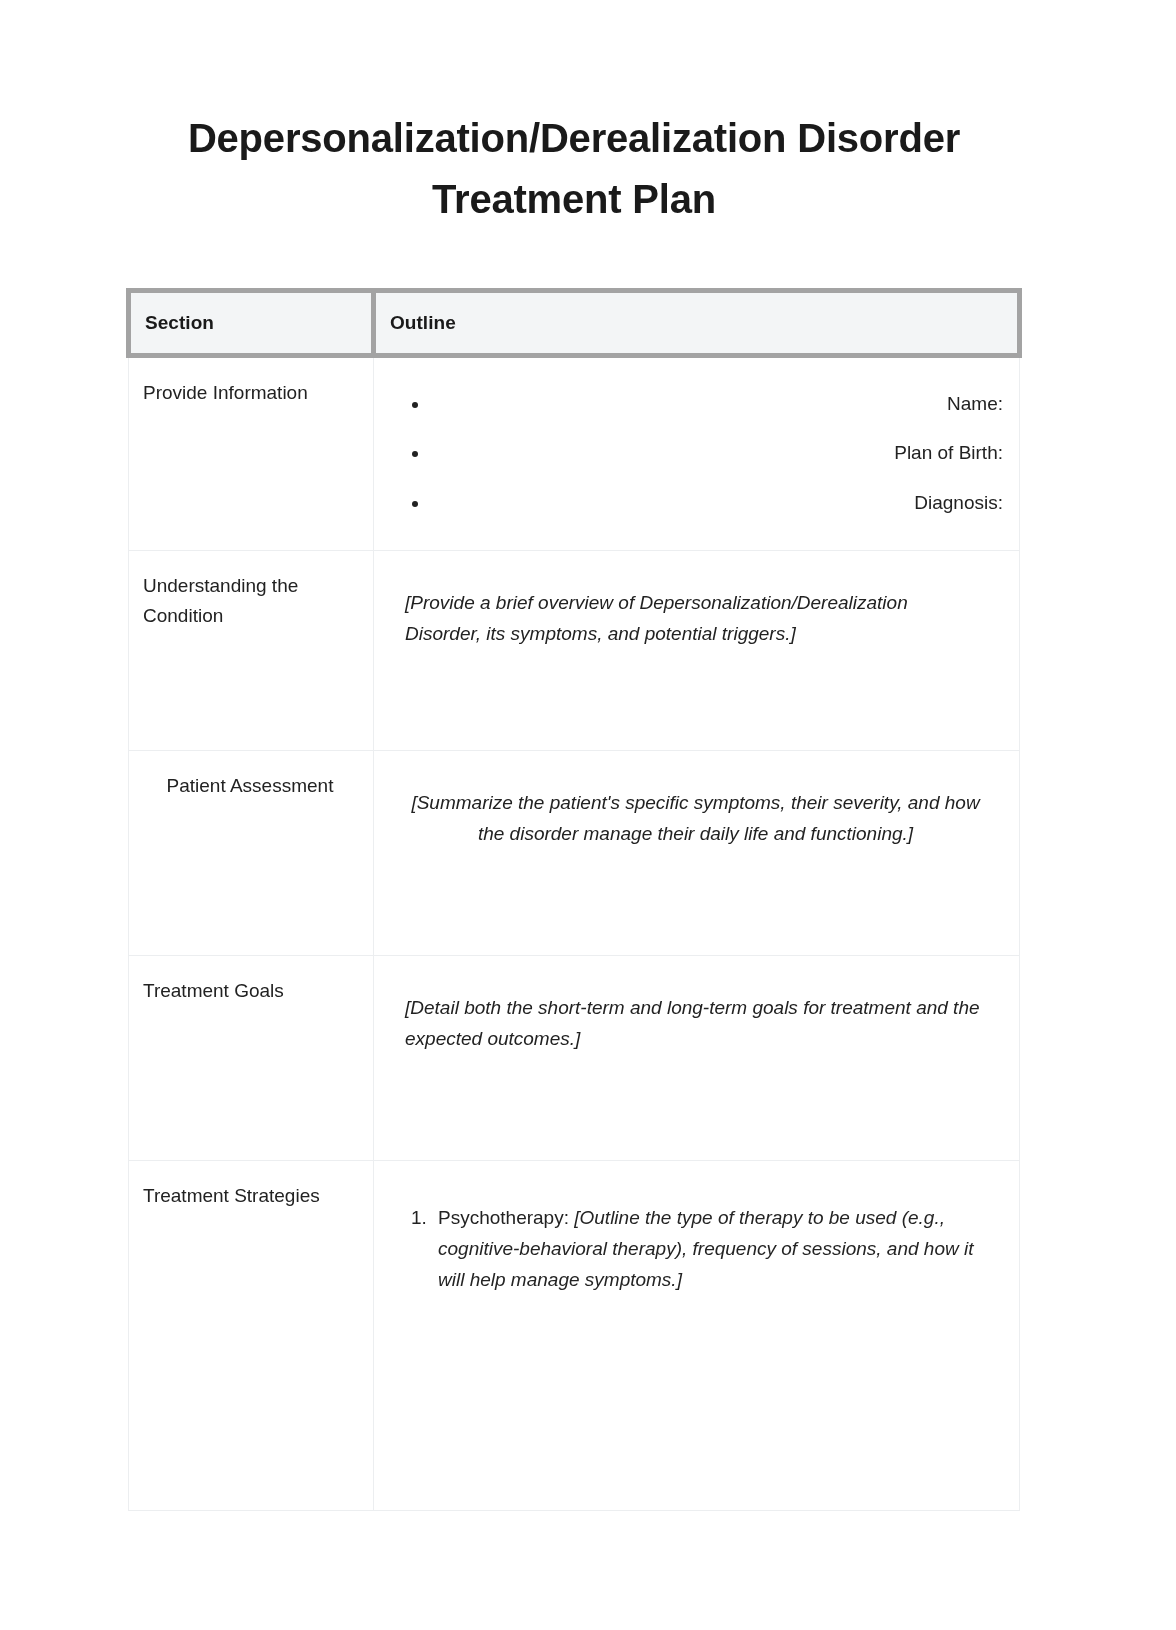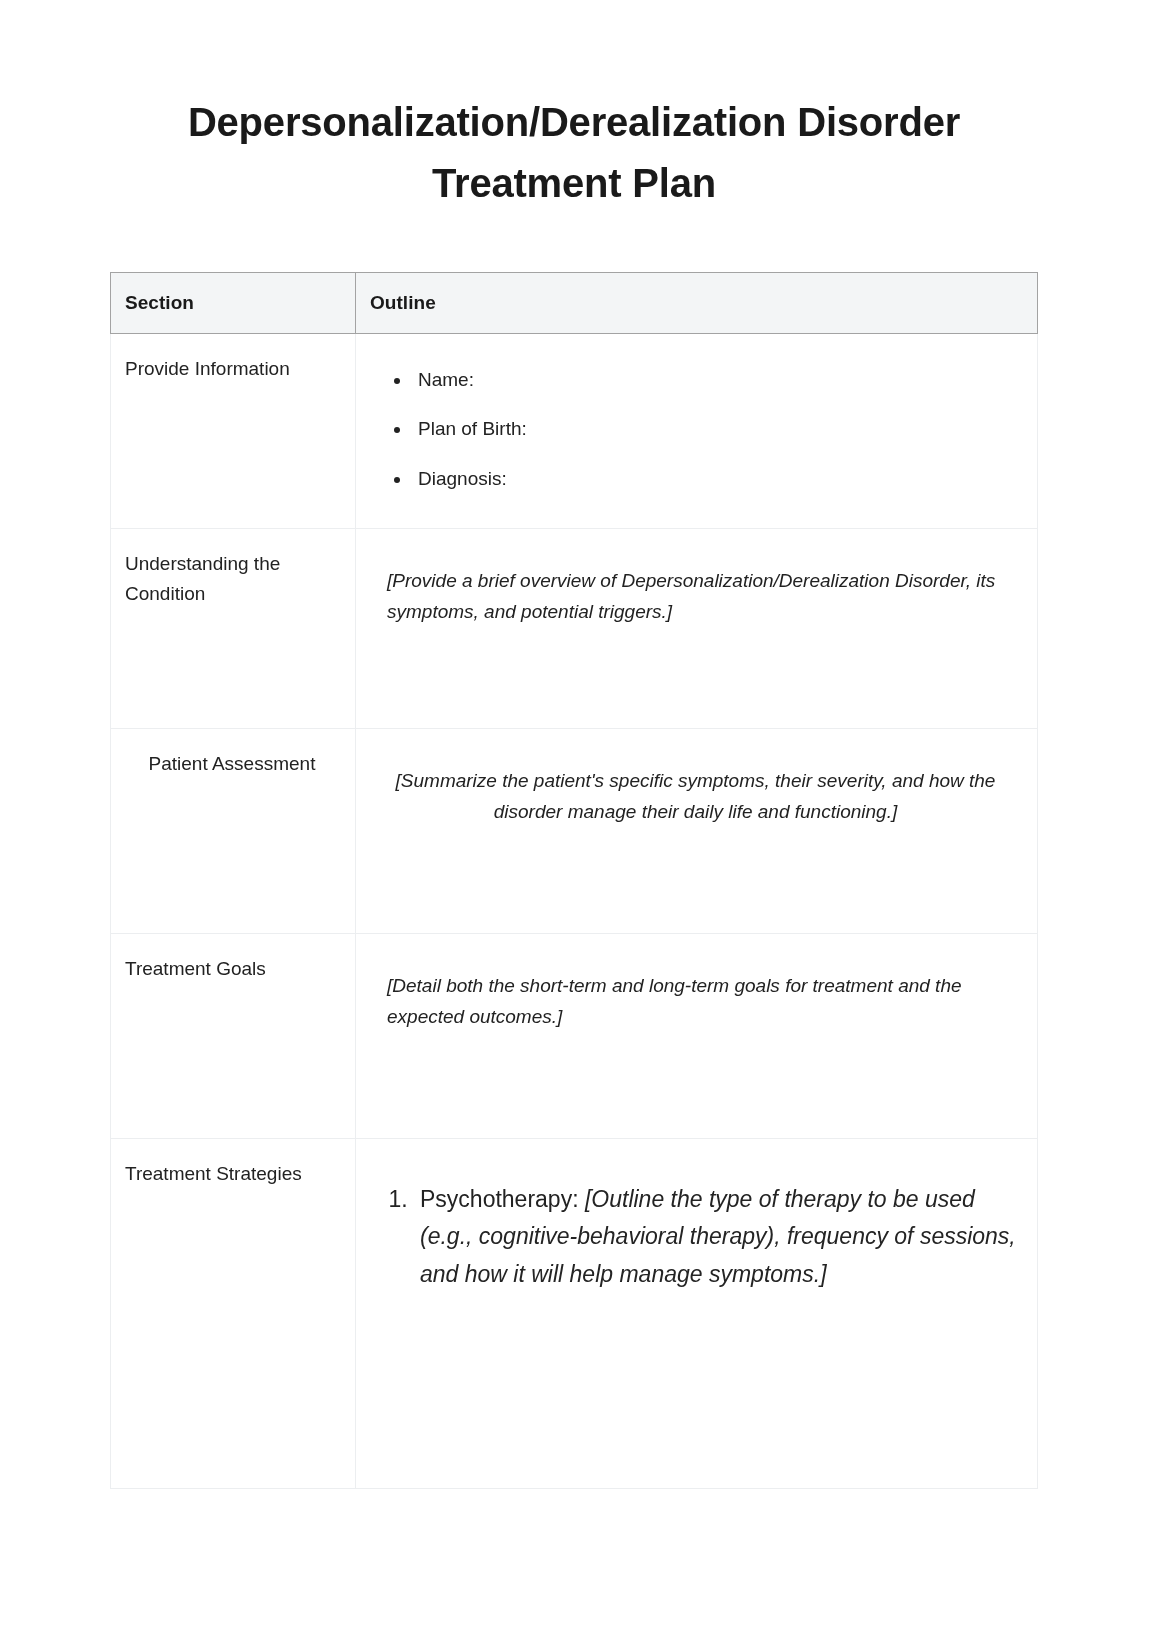--- a/index.html
+++ b/index.html
@@ -12,21 +12,21 @@
   body {
     width: 1176px;
     height: 1630px;
     font-family: "Liberation Sans", "DejaVu Sans", sans-serif;
     color: #1d1d1d;
     -webkit-font-smoothing: antialiased;
   }
   .page {
     width: 1148px;
     min-height: 1630px;
-    padding: 0;
+    padding: 16px;
     background: #ffffff;
     position: relative;
   }
   
   .doc-title {
     margin: 0;
     padding: 92px 150px 0 150px;
     font-size: 40px;
     line-height: 1.52;
     font-weight: bold;
@@ -47,21 +47,21 @@
     background: #ffffff;
   }
   table.plan-table col.col-section { width: 245px; }
   table.plan-table th {
     background: #f3f5f6;
     text-align: left;
     font-size: 19px;
     font-weight: bold;
     color: #1a1a1a;
     padding: 19px 16px 19px 14px;
-    border: 1px solid #a3a3a3;
+    border: 5px solid #a3a3a3;
     vertical-align: middle;
     letter-spacing: 0.05px;
   }
   table.plan-table td {
     border: 1px solid #eceef0;
     vertical-align: top;
     font-size: 19px;
     line-height: 1.62;
     color: #222222;
     padding: 20px 16px 20px 14px;
@@ -81,37 +81,38 @@
   }
   .details-para {
     margin: 17px;
     font-style: italic;
     line-height: 1.63;
   }
   ul.detail-list {
     margin: 14px 0 10px 0;
     padding-left: 42px;
     list-style-type: disc;
+    text-align: right;
   }
   ul.detail-list > li {
     margin: 0 0 25px 0;
     padding-left: 6px;
     font-size: 19px;
     line-height: 1.3;
   }
   ul.detail-list > li:last-child { margin-bottom: 14px; }
   ol.detail-olist {
     margin: 22px 0 0 0;
     padding-left: 44px;
     list-style-type: decimal;
   }
   ol.detail-olist > li {
     margin: 0 0 10px 0;
     padding-left: 6px;
-    font-size: 23px;
+    font-size: 19px;
     line-height: 1.63;
   }
   
   .rh-patient  { height: 195px; }
   .rh-under    { height: 200px; }
   .rh-assess   { height: 205px; text-align: center; }
   .rh-goals    { height: 205px; }
   .rh-strat    { height: 350px; }
 </style>
 </head>

